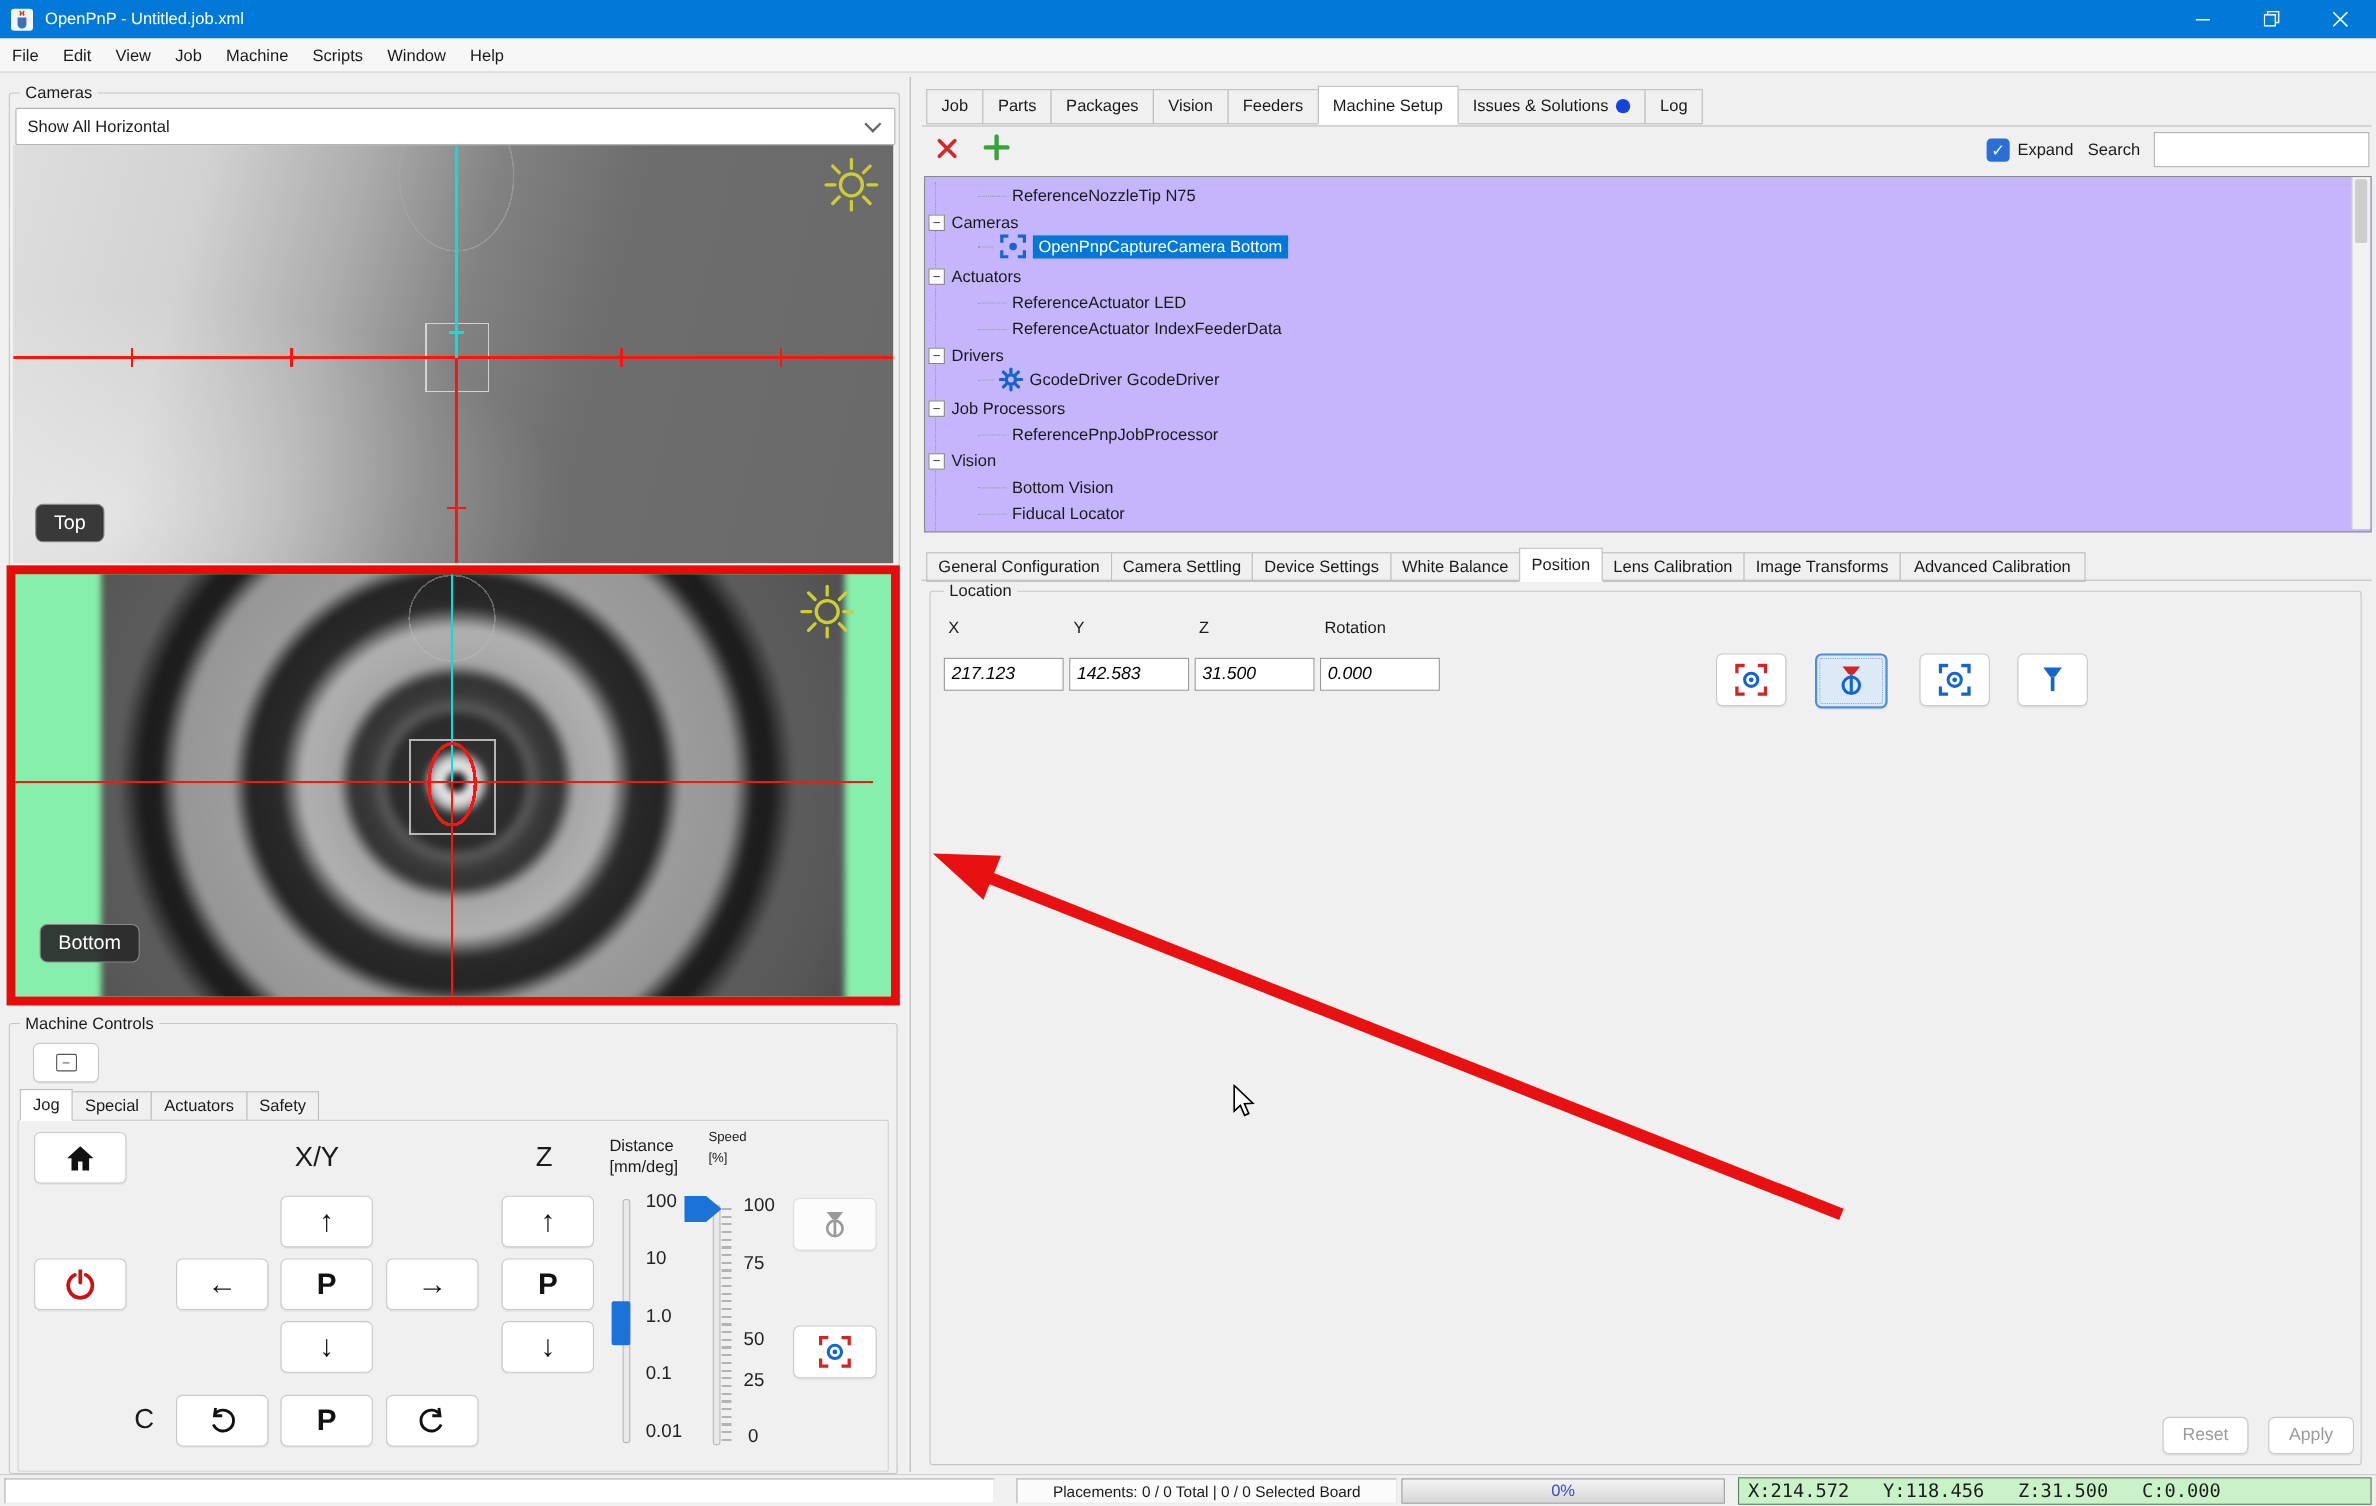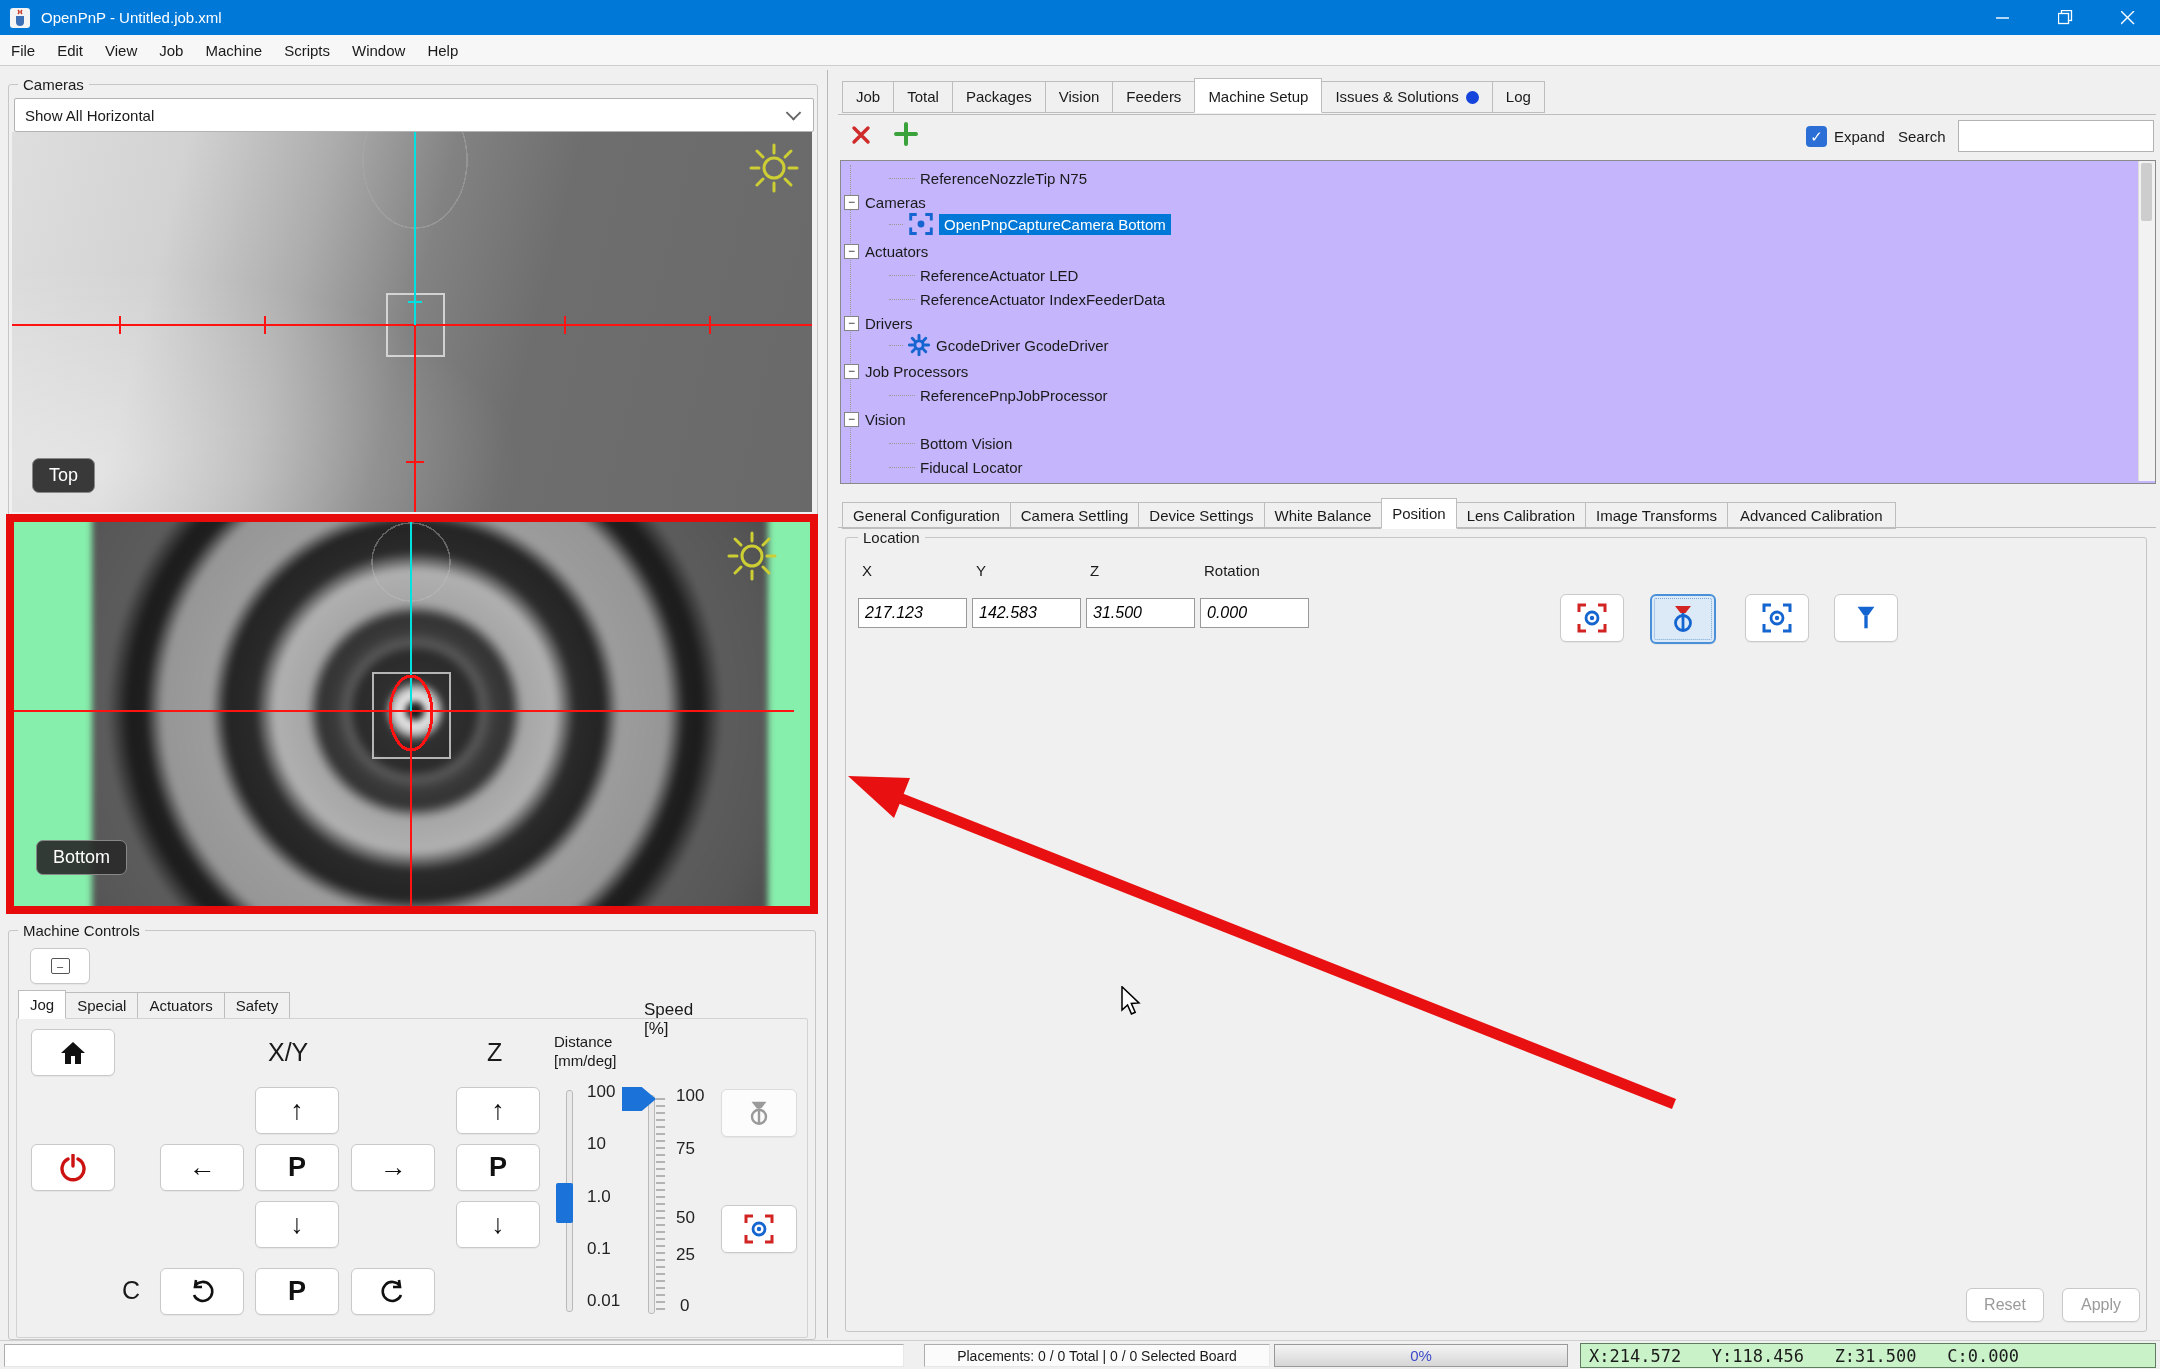--- a/index.html
+++ b/index.html
@@ -235,21 +235,21 @@
     <div>[mm/deg]</div>
   </div>
   <div class="vtrack" style="left:566px;top:1090px;height:220px"></div>
   <div class="abs" style="left:556px;top:1183px;width:17px;height:40px;background:#1b72d8;border-radius:2px;z-index:2"></div>
   <div class="ticklbl" style="left:587px;top:1082px">100</div>
   <div class="ticklbl" style="left:587px;top:1134px">10</div>
   <div class="ticklbl" style="left:587px;top:1187px">1.0</div>
   <div class="ticklbl" style="left:587px;top:1239px">0.1</div>
   <div class="ticklbl" style="left:587px;top:1291px">0.01</div>
 
-  <div class="abs" style="left:644px;top:1000px;font-size:17px;line-height:19px">
+  <div class="abs" style="left:644px;top:1024px;font-size:12px;line-height:19px">
     <div>Speed</div>
     <div>[%]</div>
   </div>
   <div class="vtrack" style="left:648px;top:1095px;height:217px"></div>
   <div class="abs" style="left:656px;top:1098px;width:9px;height:212px;background:repeating-linear-gradient(to bottom,#b3b3b3 0 2px,transparent 2px 7px)"></div>
   <div class="abs" style="left:622px;top:1087px;width:34px;height:24px;background:#1b72d8;clip-path:polygon(0 0,58% 0,100% 50%,58% 100%,0 100%);z-index:2"></div>
   <div class="ticklbl" style="left:676px;top:1086px">100</div>
   <div class="ticklbl" style="left:676px;top:1139px">75</div>
   <div class="ticklbl" style="left:676px;top:1208px">50</div>
   <div class="ticklbl" style="left:676px;top:1245px">25</div>
@@ -270,21 +270,21 @@
           <path d="M28 21 V28 H21"></path>
           <path d="M9 28 H2 V21"></path>
       </g>
       <circle cx="15" cy="15" r="6" fill="none" stroke="#1565d0" stroke-width="2.8"></circle>
       <circle cx="15" cy="15" r="2.2" fill="#1565d0"></circle>
     </svg>
   </div>
 
   <div class="tabrow" style="left:842px;top:78px">
     <span class="tab">Job</span>
-    <span class="tab">Total</span>
+    <span class="tab">Parts</span>
     <span class="tab">Packages</span>
     <span class="tab">Vision</span>
     <span class="tab">Feeders</span>
     <span class="tab sel">Machine Setup</span>
     <span class="tab"><span>Issues &amp; Solutions</span><span class="dot"></span></span>
     <span class="tab">Log</span>
   </div>
   <div class="abs" style="left:838px;top:114px;width:1318px;height:1px;background:#bdbdbd;z-index:1"></div>
 
   <div class="abs" style="left:846px;top:120px;width:30px;height:30px;display:flex;align-items:center;justify-content:center">

